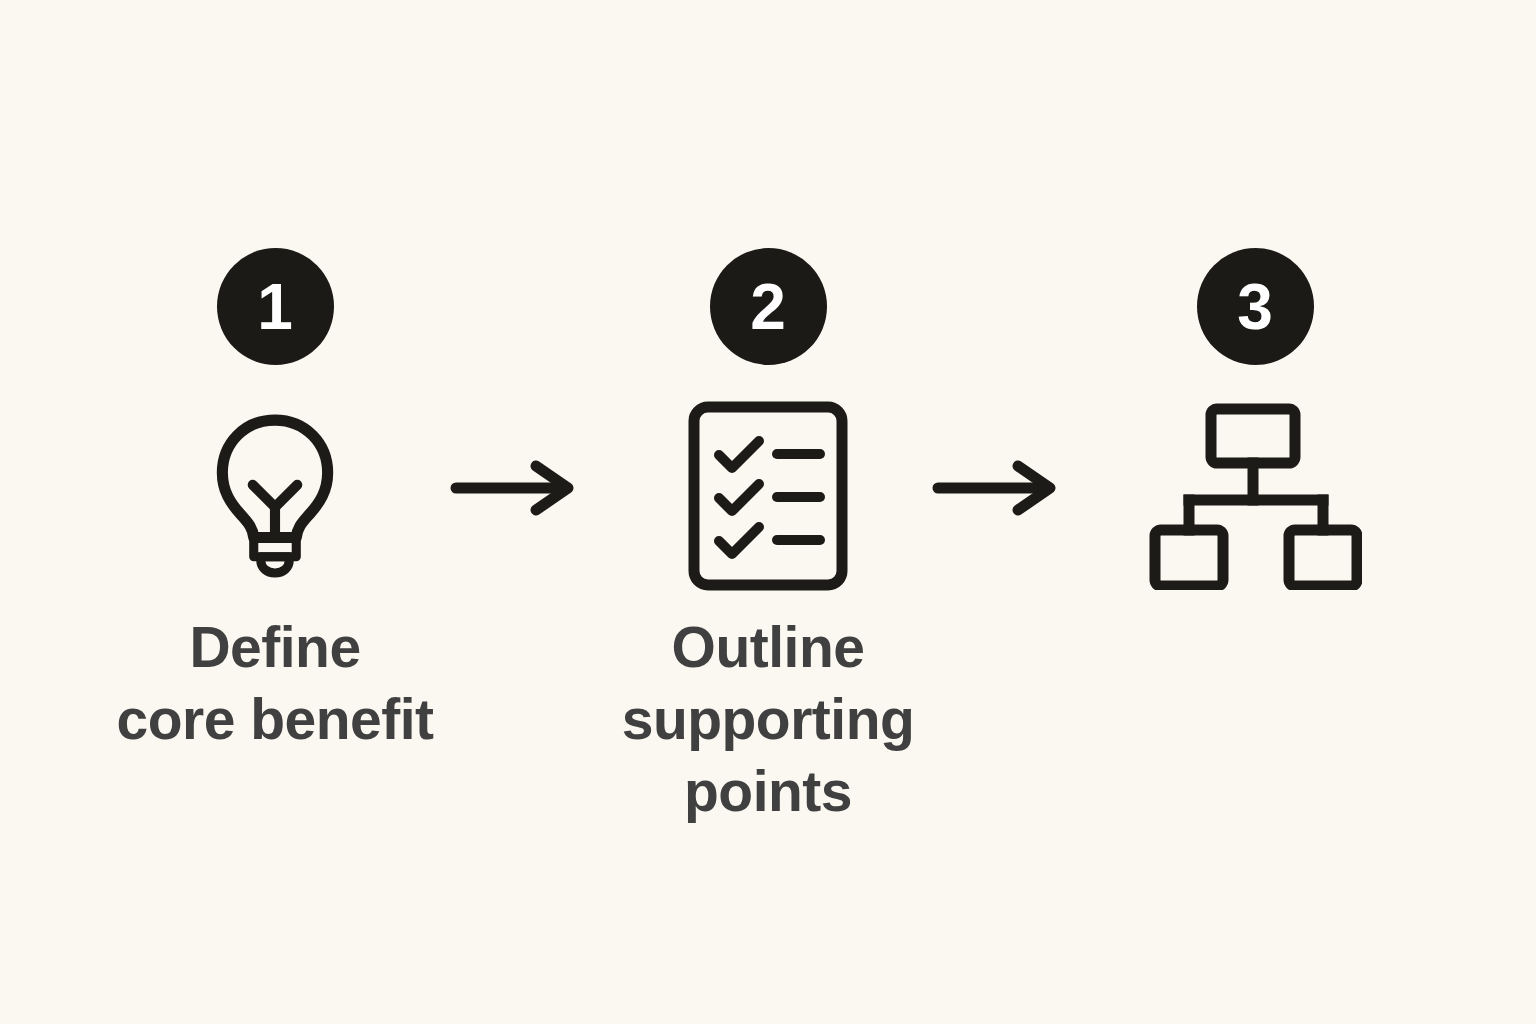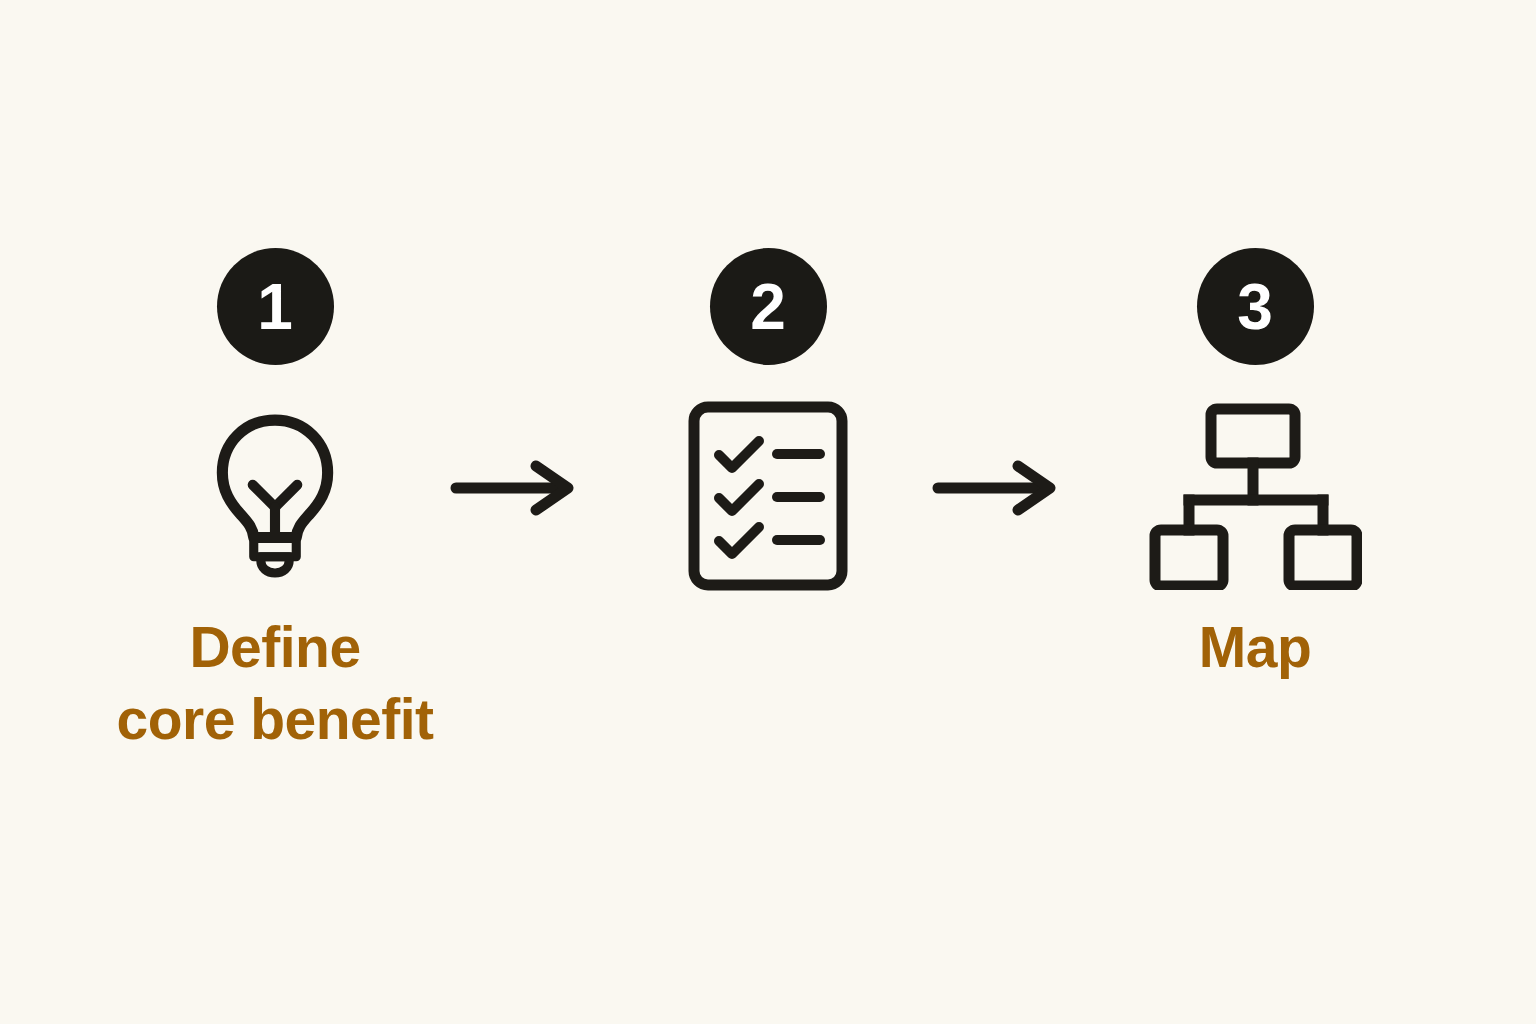--- a/index.html
+++ b/index.html
@@ -44,21 +44,21 @@
     margin-top: 36px;
     height: 190px;
     display: flex;
     align-items: center;
     justify-content: center;
   }
   .label {
     margin-top: 20px;
     font-size: 57px;
     font-weight: 700;
-    color: #a16207;
+    color: #404040;
     line-height: 72px;
     text-align: center;
     letter-spacing: -0.5px;
   }
   .label span { display: block; }
   .arrow {
     position: absolute;
     top: 458px;
     width: 130px;
     height: 60px;
@@ -106,20 +106,25 @@
       <svg width="160" height="190" viewBox="0 0 160 190" fill="none" stroke="#1D1B17" stroke-width="11" stroke-linecap="round" stroke-linejoin="round">
         <rect x="6" y="6" width="148" height="178" rx="14"></rect>
         <path d="M31 54 L44 67 L71 40" stroke-width="10"></path>
         <path d="M89 53 L132 53" stroke-width="10"></path>
         <path d="M31 97 L44 110 L71 83" stroke-width="10"></path>
         <path d="M89 96 L132 96" stroke-width="10"></path>
         <path d="M31 140 L44 153 L71 126" stroke-width="10"></path>
         <path d="M89 139 L132 139" stroke-width="10"></path>
       </svg>
     </div>
+    <div class="label">
+      <span>Outline</span>
+      <span>supporting</span>
+      <span>points</span>
+    </div>
   </div>
 
   <div class="arrow arrow-2">
     <svg width="130" height="60" viewBox="0 0 130 60" fill="none" stroke="#1D1B17" stroke-width="11" stroke-linecap="round" stroke-linejoin="round">
       <path d="M6 30 L114 30"></path>
       <path d="M86 8 L118 30 L86 52"></path>
     </svg>
   </div>
 
   <div class="step step-3">
@@ -131,17 +136,16 @@
         <rect x="63" y="6" width="84" height="54" rx="6"></rect>
         <path d="M105 60 L105 97"></path>
         <path d="M41 97 L175 97"></path>
         <path d="M41 97 L41 127"></path>
         <path d="M175 97 L175 127"></path>
         <rect x="7" y="127" width="68" height="56" rx="6"></rect>
         <rect x="141" y="127" width="68" height="56" rx="6"></rect>
       </svg>
     </div>
     <div class="label">
-      <span>Map</span>
     </div>
   </div>
 
 </div>
 
 </body></html>

